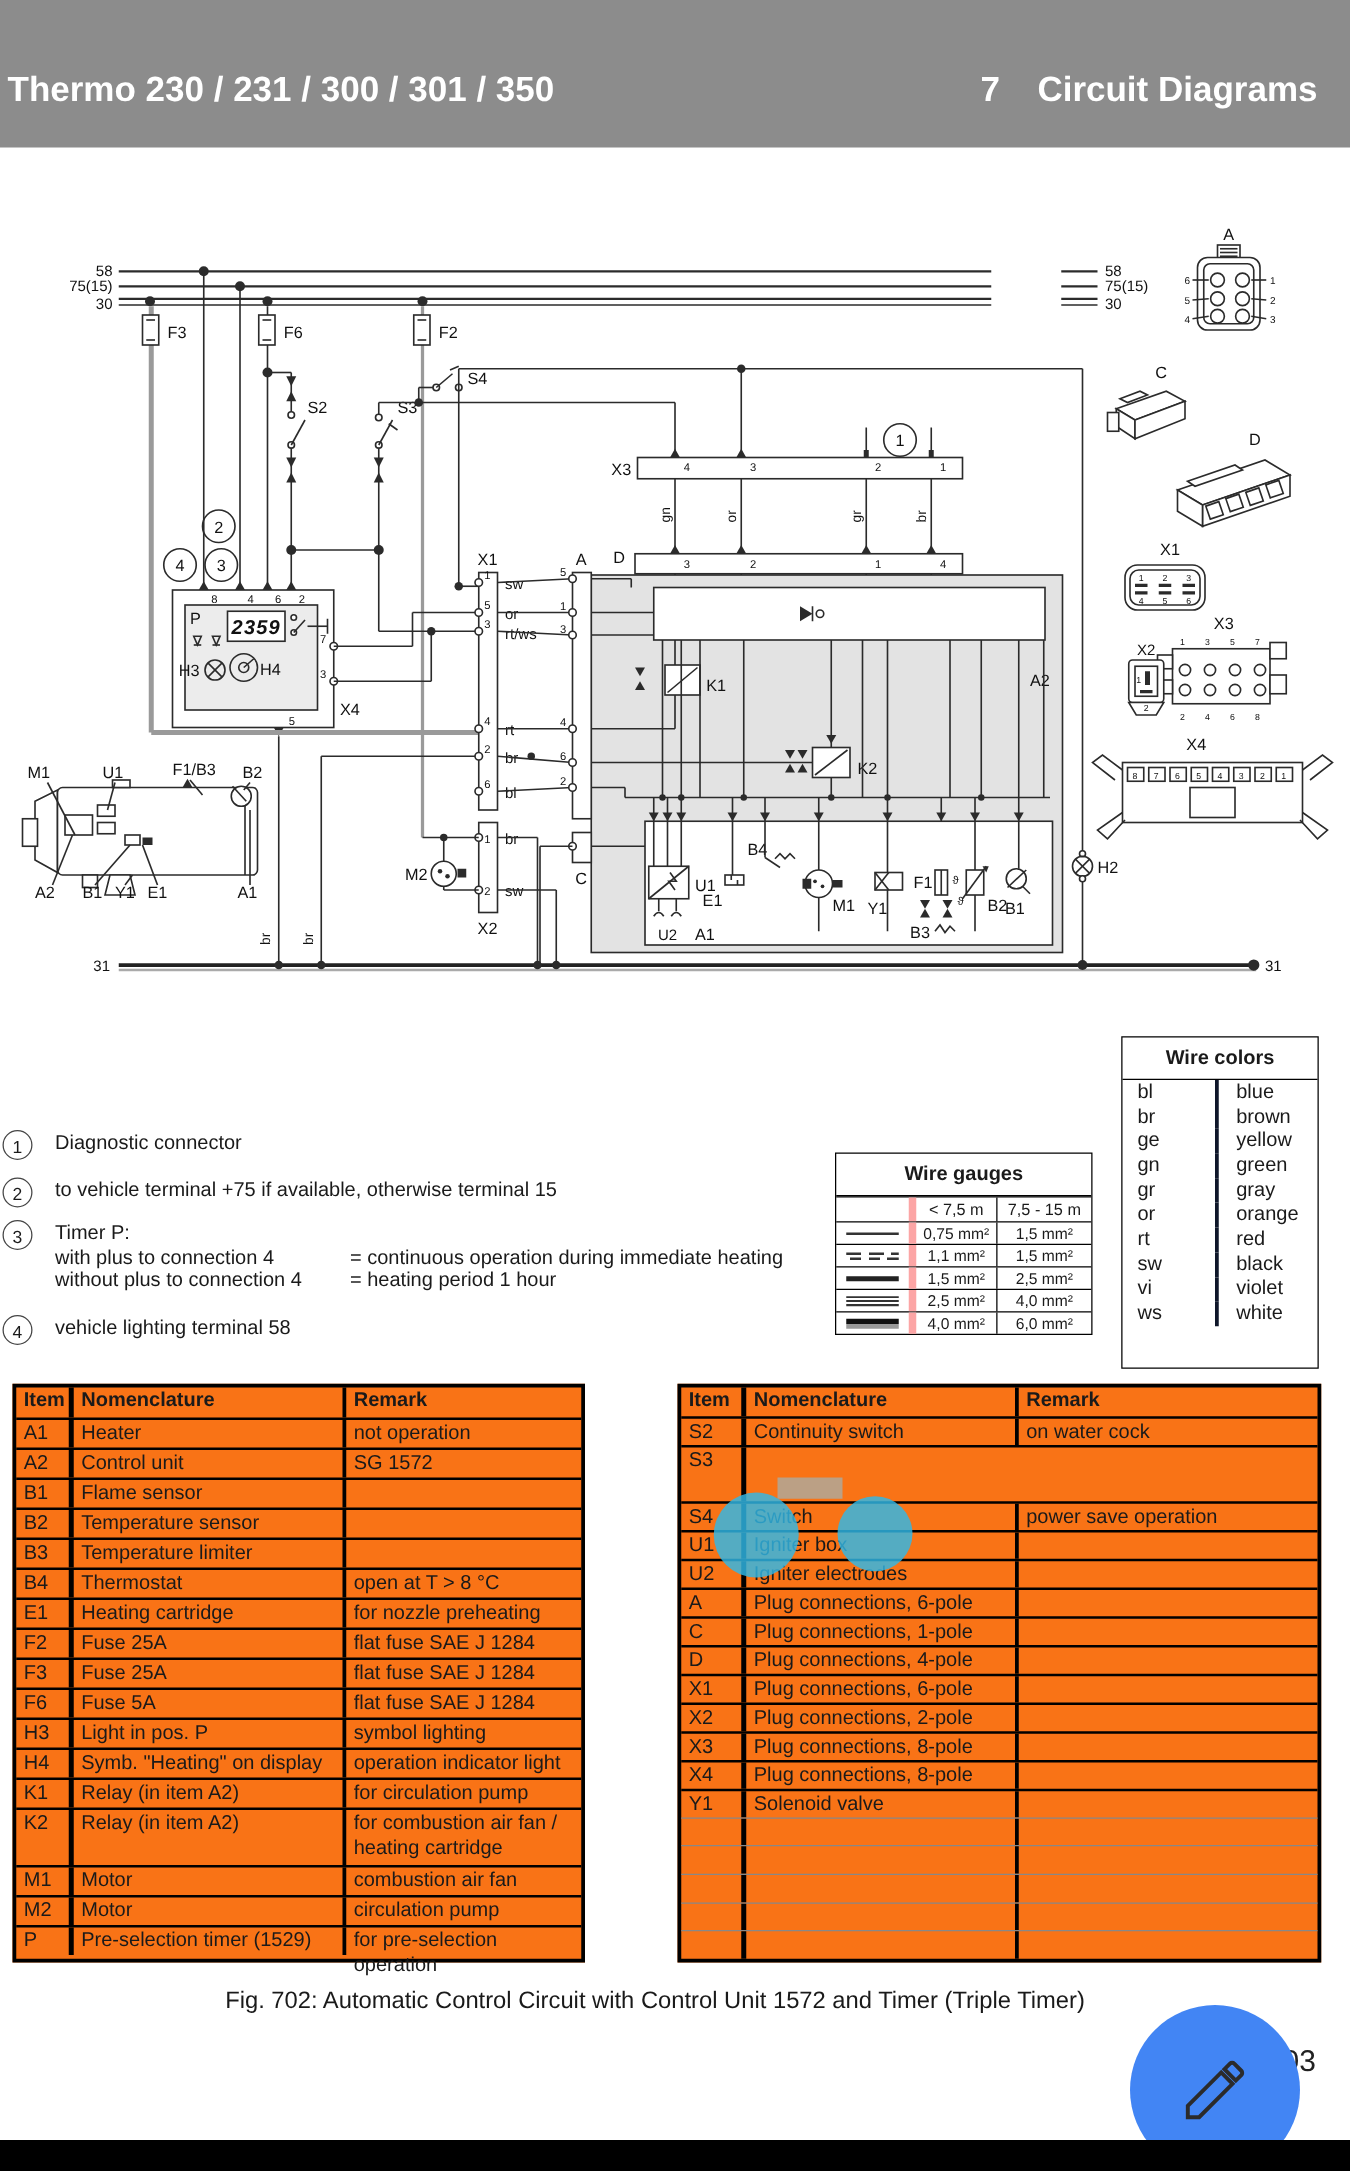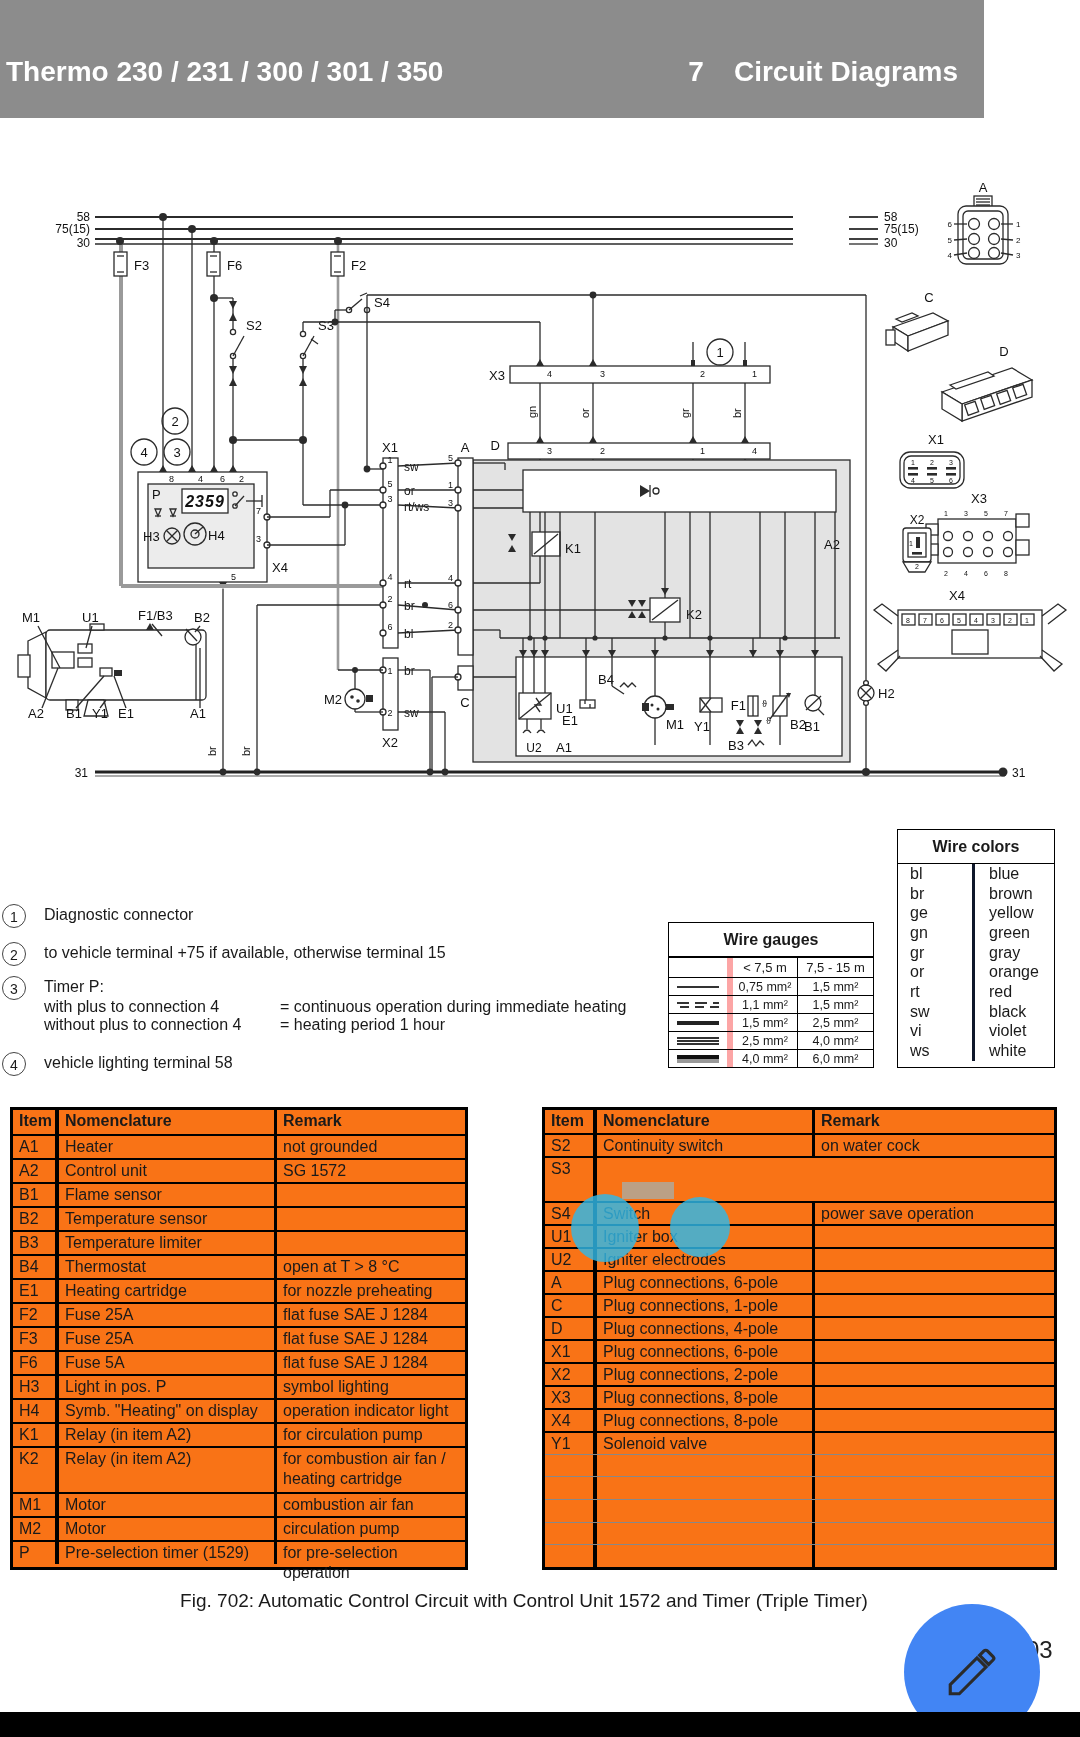--- a/index.html
+++ b/index.html
@@ -1,19 +1,19 @@
 <!DOCTYPE html>
 <html><head>
 <meta charset="utf-8">
 <style>
   html,body{margin:0;padding:0;background:#d8d8d8;}
   .page{position:relative;width:1080px;height:1737px;background:#ffffff;
         font-family:"Liberation Sans",sans-serif;color:#1a1a1a;overflow:hidden;}
   
-  .hdr{position:absolute;top:0;left:0;width:984px;height:118px;background:#8c8c8c;color:#fff;}
+  .hdr{position:absolute;top:0;left:0;width:1080px;height:118px;background:#8c8c8c;color:#fff;}
   .hdr-title{position:absolute;left:6px;top:56px;font-size:28px;font-weight:bold;white-space:nowrap;}
   .hdr-right{position:absolute;right:26px;top:56px;font-size:28px;font-weight:bold;white-space:nowrap;}
   .hdr-right .num{margin-right:30px;}
   
   svg{position:absolute;left:0;top:0;}
   svg line,svg polyline,svg path,svg rect,svg circle,svg polygon{stroke:#2b2b2b;fill:none;stroke-width:1.3px;}
   svg .fw{fill:#ffffff;}
   svg .fg{fill:#e3e3e3;}
   svg .fg2{fill:#ececec;}
   svg .fd{fill:#2b2b2b;stroke:none;}
@@ -734,21 +734,21 @@
       </div>
     <div class="wg-row">
         <div class="wg-c0">
           <div class="ls ls5"></div>
         </div>
       <div class="wg-c1">4,0 mm²</div>
       <div class="wg-c2">6,0 mm²</div>
       </div>
   </div>
 
-  <div class="box" style="left:897px;top:829px;width:158px;height:239px;">
+  <div class="box" style="left:897px;top:829px;width:158px;height:266px;">
     <div class="box-title">Wire colors</div>
     <div class="wc-row">
         <div class="wc-c1">bl</div>
         <div class="wc-c2">blue</div>
       </div>
     <div class="wc-row">
         <div class="wc-c1">br</div>
         <div class="wc-c2">brown</div>
       </div>
     <div class="wc-row">
@@ -787,21 +787,21 @@
 
   <div class="tbl tl" style="left:10px;top:1107px;width:458px;height:463px;">
     <div class="trow first h24 th">
         <div class="tc tc1">Item</div>
         <div class="tc tc2">Nomenclature</div>
         <div class="tc tc3">Remark</div>
       </div>
     <div class="trow h24">
         <div class="tc tc1">A1</div>
         <div class="tc tc2">Heater</div>
-        <div class="tc tc3">not grounded</div>
+        <div class="tc tc3">not operation</div>
       </div>
     <div class="trow h24">
         <div class="tc tc1">A2</div>
         <div class="tc tc2">Control unit</div>
         <div class="tc tc3">SG 1572</div>
       </div>
     <div class="trow h24">
         <div class="tc tc1">B1</div>
         <div class="tc tc2">Flame sensor</div>
         <div class="tc tc3"></div>

